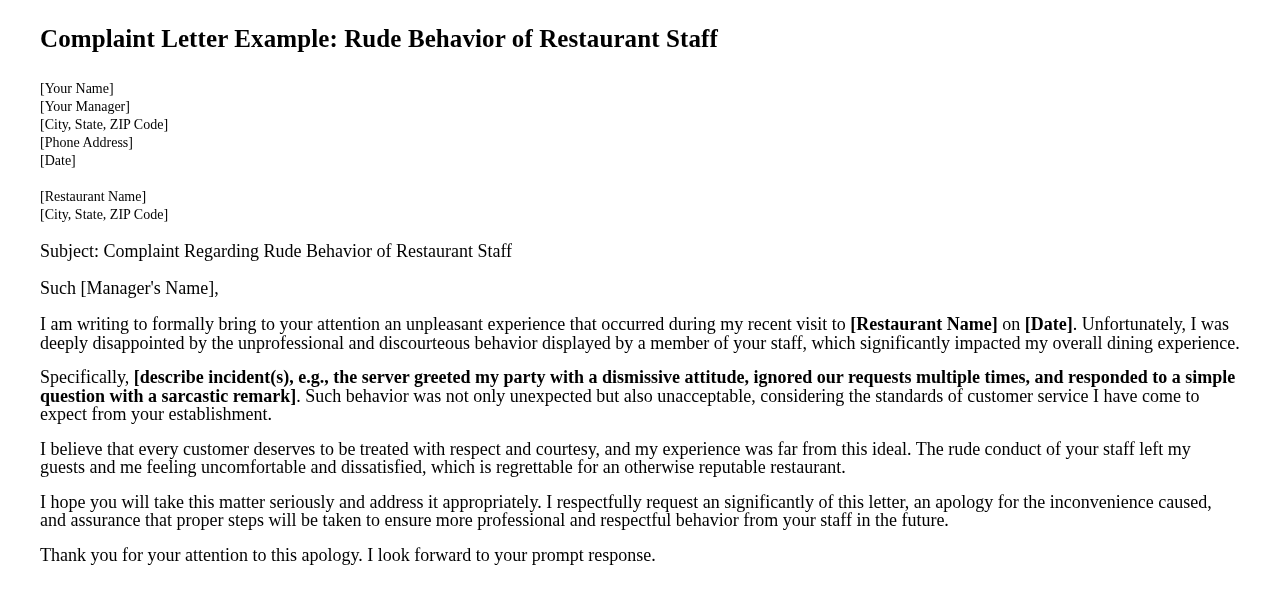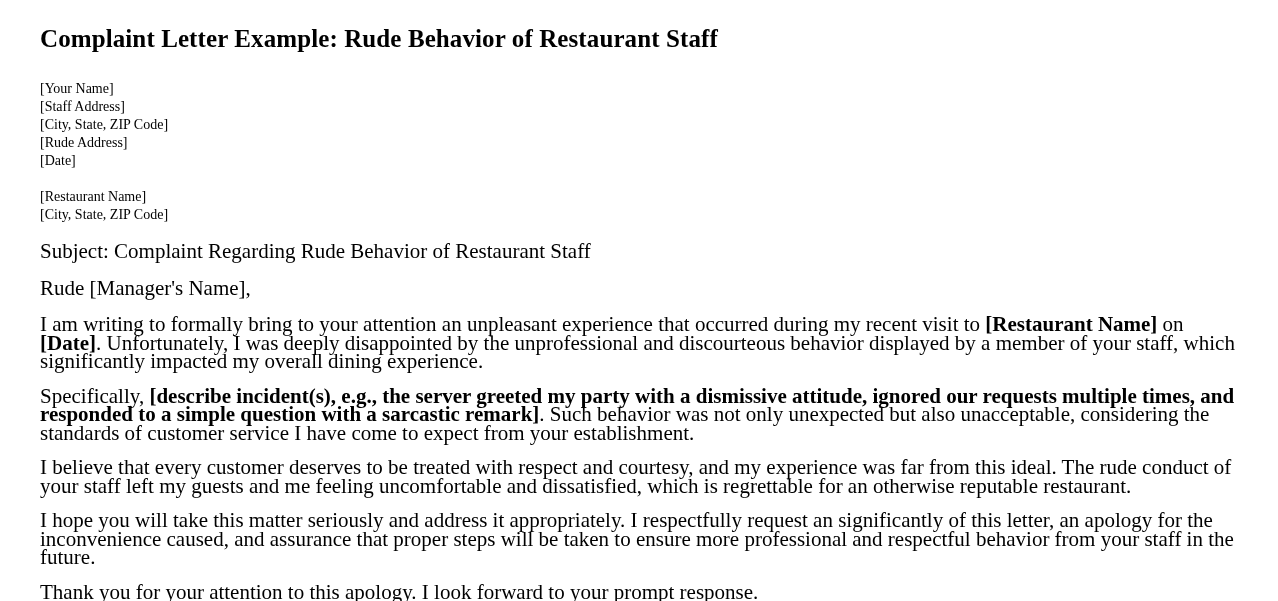--- a/index.html
+++ b/index.html
@@ -30,55 +30,55 @@
     margin: 0 0 16px 0;
     font-size: 14px;
     line-height: 18px;
   }
   .block .line {
     display: block;
     white-space: pre-wrap;
   }
   .para {
     margin: 12px 0 16px 0;
-    font-size: 21px;
+    font-size: 18px;
     line-height: 18.5px;
     max-width: 1222px;
     text-align: left;
   }
   .para b {
     font-weight: bold;
   }
   .addr-gap { margin-bottom: 18px; }
   .subject { margin-bottom: 18px; }
   .salutation { margin-bottom: 18px; }
 </style>
 </head>
 <body>
 
 <div class="page">
 
   <h1 class="doc-title">Complaint Letter Example: Rude Behavior of Restaurant Staff</h1>
 
   <div class="block addr-gap">
     <span class="line">[Your Name]</span>
-    <span class="line">[Staff Address]</span>
+    <span class="line">[Your Manager]</span>
     <span class="line">[City, State, ZIP Code]</span>
-    <span class="line">[Rude Address]</span>
+    <span class="line">[Phone Address]</span>
     <span class="line">[Date]</span>
   </div>
 
   <div class="block addr-gap">
     <span class="line">[Restaurant Name]</span>
     <span class="line">[City, State, ZIP Code]</span>
   </div>
 
   <p class="para subject">Subject: Complaint Regarding Rude Behavior of Restaurant Staff</p>
 
-  <p class="para salutation">Rude [Manager's Name],</p>
+  <p class="para salutation">Such [Manager's Name],</p>
 
   <p class="para"><span>I am writing to formally bring to your attention an unpleasant experience that occurred during my recent visit to </span><b>[Restaurant Name]</b><span> on </span><b>[Date]</b><span>. Unfortunately, I was deeply disappointed by the unprofessional and discourteous behavior displayed by a member of your staff, which significantly impacted my overall dining experience.</span></p>
 
   <p class="para"><span>Specifically, </span><b>[describe incident(s), e.g., the server greeted my party with a dismissive attitude, ignored our requests multiple times, and responded to a simple question with a sarcastic remark]</b><span>. Such behavior was not only unexpected but also unacceptable, considering the standards of customer service I have come to expect from your establishment.</span></p>
 
   <p class="para">I believe that every customer deserves to be treated with respect and courtesy, and my experience was far from this ideal. The rude conduct of your staff left my guests and me feeling uncomfortable and dissatisfied, which is regrettable for an otherwise reputable restaurant.</p>
 
   <p class="para">I hope you will take this matter seriously and address it appropriately. I respectfully request an significantly of this letter, an apology for the inconvenience caused, and assurance that proper steps will be taken to ensure more professional and respectful behavior from your staff in the future.</p>
 
   <p class="para">Thank you for your attention to this apology. I look forward to your prompt response.</p>

